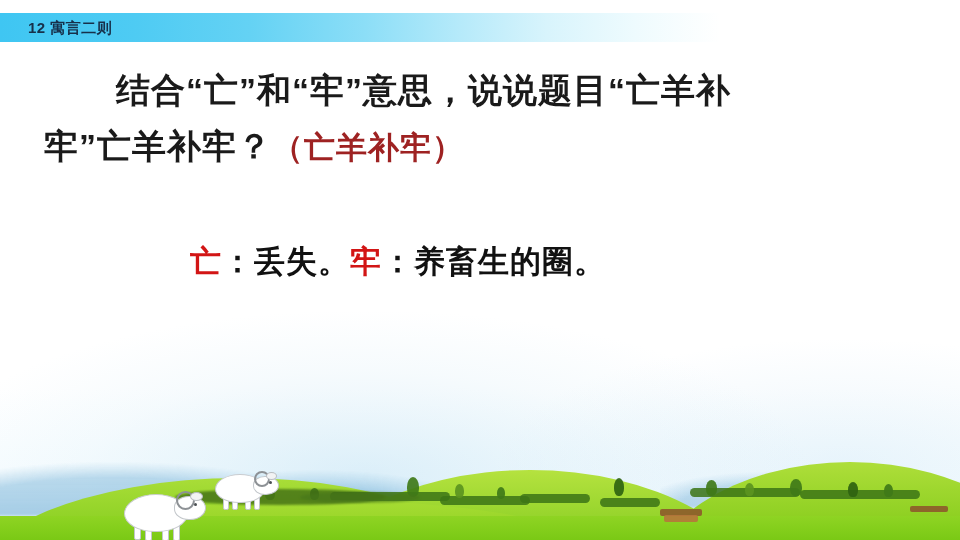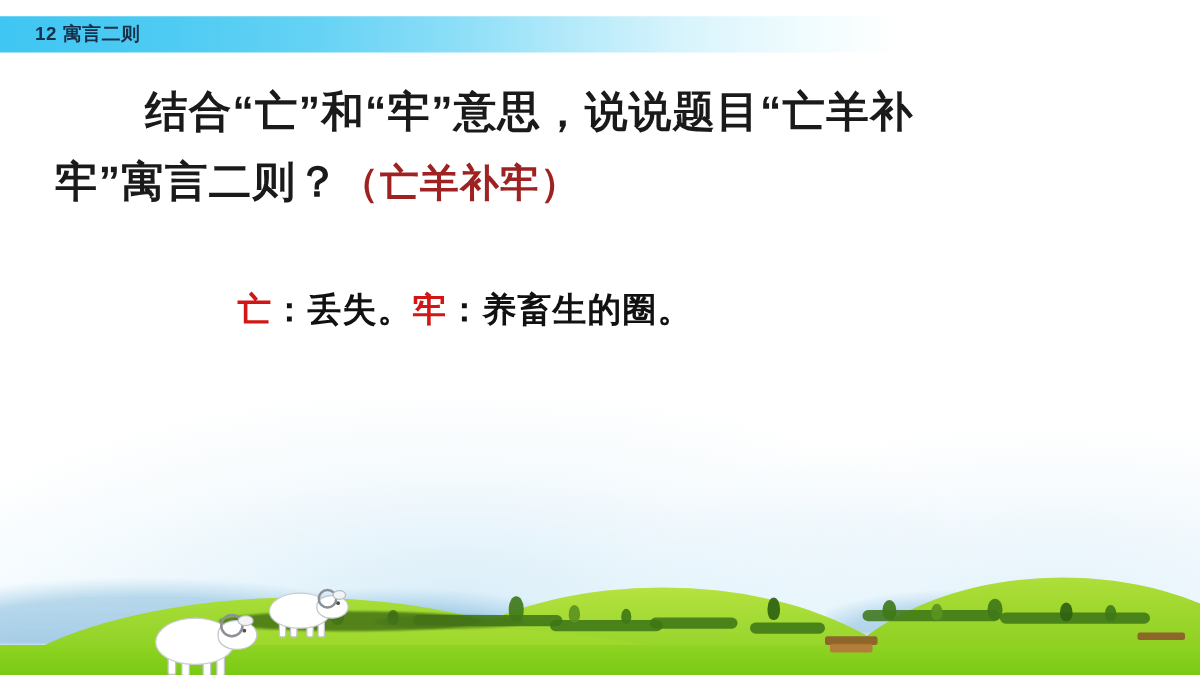--- a/index.html
+++ b/index.html
@@ -219,23 +219,23 @@
   }
   .ref-note {
     color: #9e2222;
     font-weight: bold;
     font-family: "Liberation Serif", "DejaVu Serif", serif;
     font-size: 31px;
   }
   .answer-block {
     position: absolute;
     left: 190px;
-    top: 216px;
+    top: 230px;
     width: 740px;
-    font-size: 27px;
+    font-size: 31px;
     line-height: 64px;
     color: #111111;
     font-weight: bold;
     font-family: "Liberation Serif", "DejaVu Serif", serif;
     letter-spacing: 1px;
   }
   .kw-red {
     color: #d21515;
   }
   .answer-line { white-space: nowrap; }
@@ -307,21 +307,21 @@
     </div>
   </div>
 
   <div class="header-bar"></div>
   <div class="header-title">12  寓言二则</div>
 
   <div class="content">
 
     <div class="question-block">
       <span>结合“亡”和“牢”意思，说说题目“亡羊补</span><br>
-      <span>牢”寓言二则？</span><span class="ref-note">（亡羊补牢）</span>
+      <span>牢”亡羊补牢？</span><span class="ref-note">（亡羊补牢）</span>
     </div>
 
     <div class="answer-block">
       <div class="answer-line">
         <span class="kw-red">亡</span><span>：丢失。</span><span class="kw-red">牢</span><span>：养畜生的圈。</span>
       </div>
     </div>
 
   </div>
 </div>

